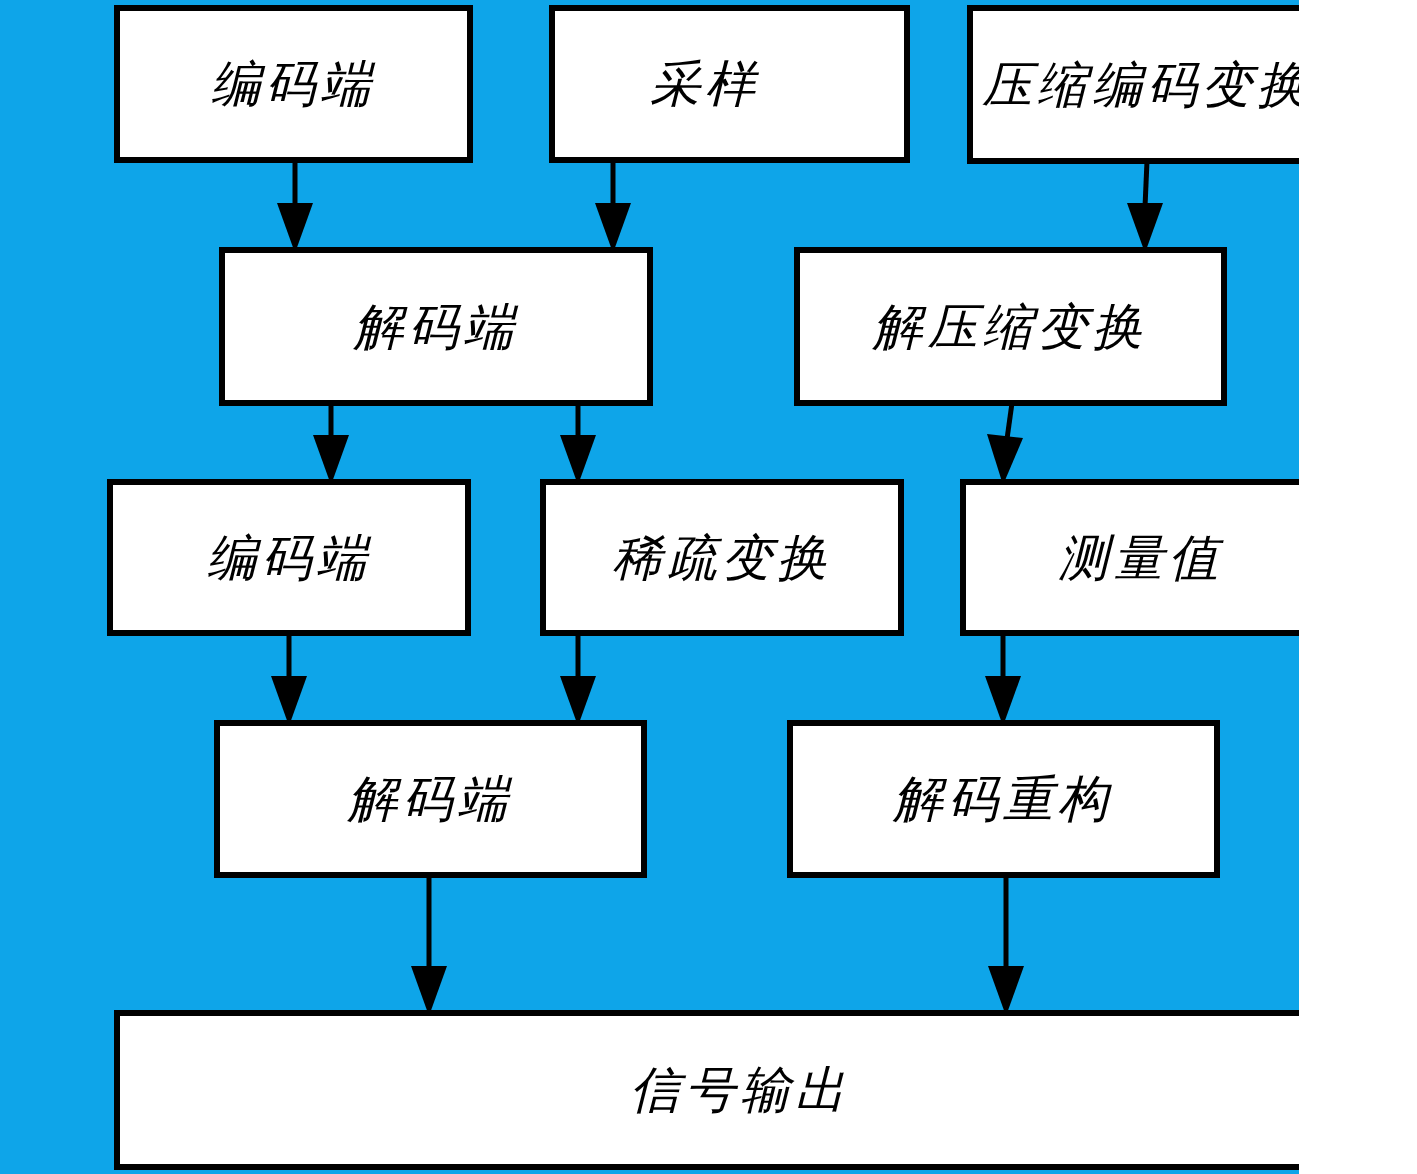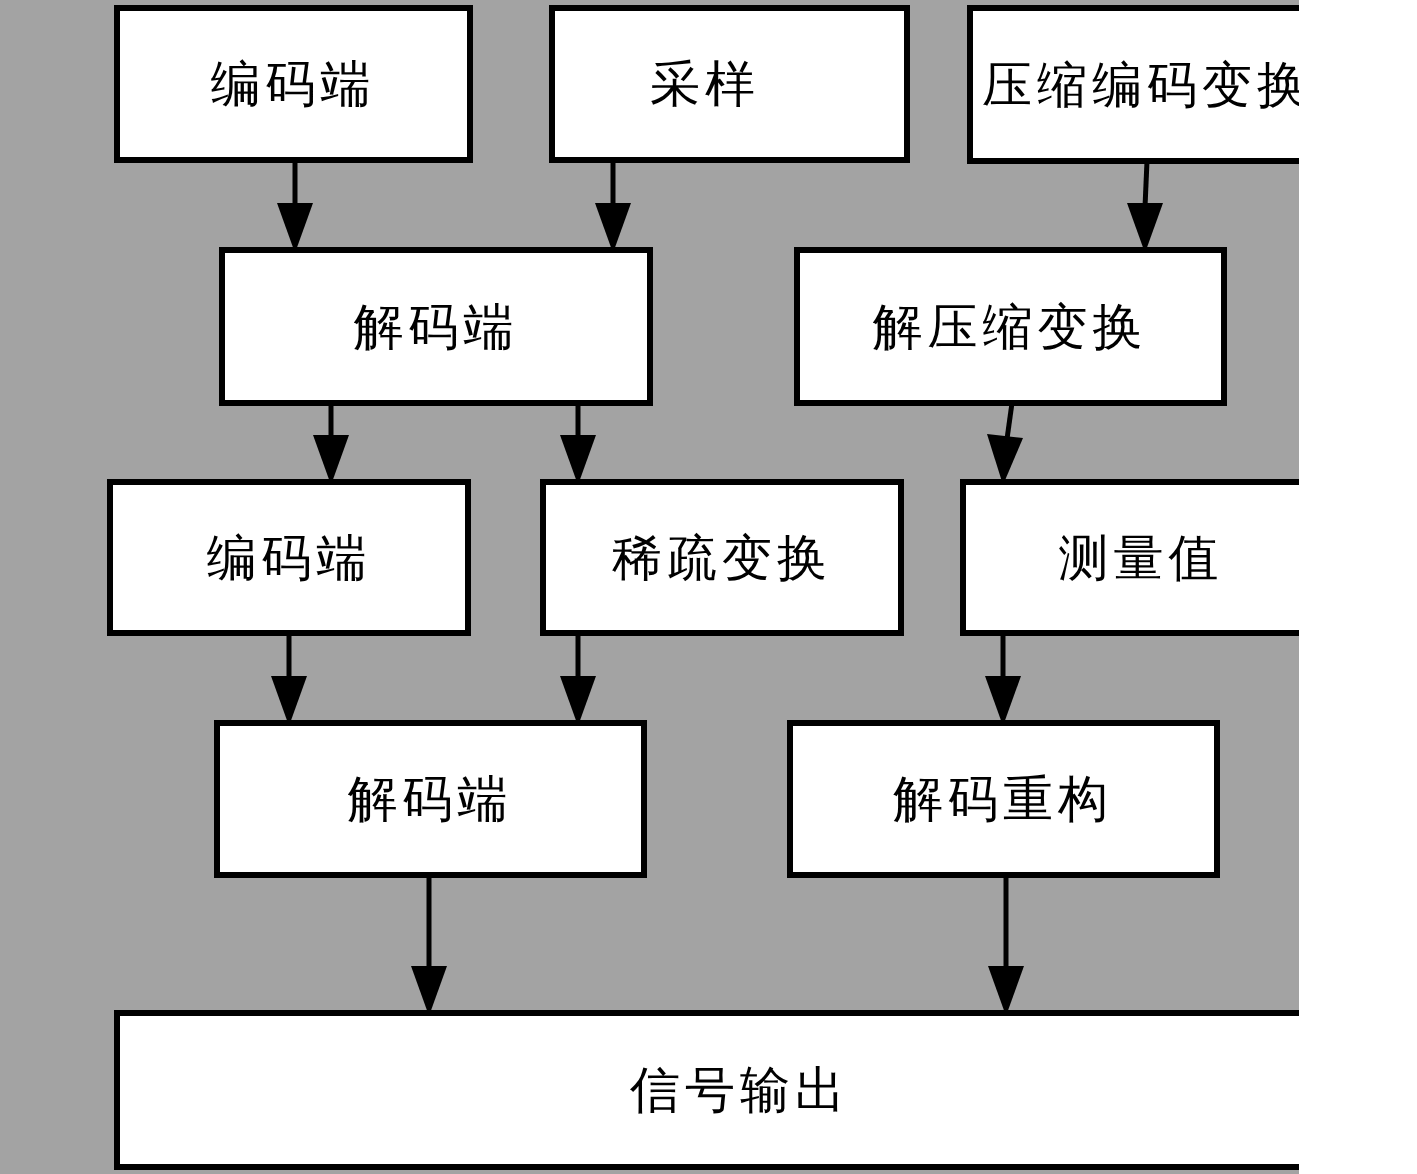--- a/index.html
+++ b/index.html
@@ -4,22 +4,23 @@
 <style>
   html, body {
     margin: 0;
     padding: 0;
     background: #ffffff;
   }
   .stage {
     position: relative;
     width: 1299px;
     height: 1174px;
-    background: #a3a3a3;
+    background: #0ea5e9;
     overflow: hidden;
+    font-style: italic;
   }
   svg {
     display: block;
   }
   .node-box {
     fill: #ffffff;
     stroke: #000000;
     stroke-width: 6;
   }
   .node-label {

